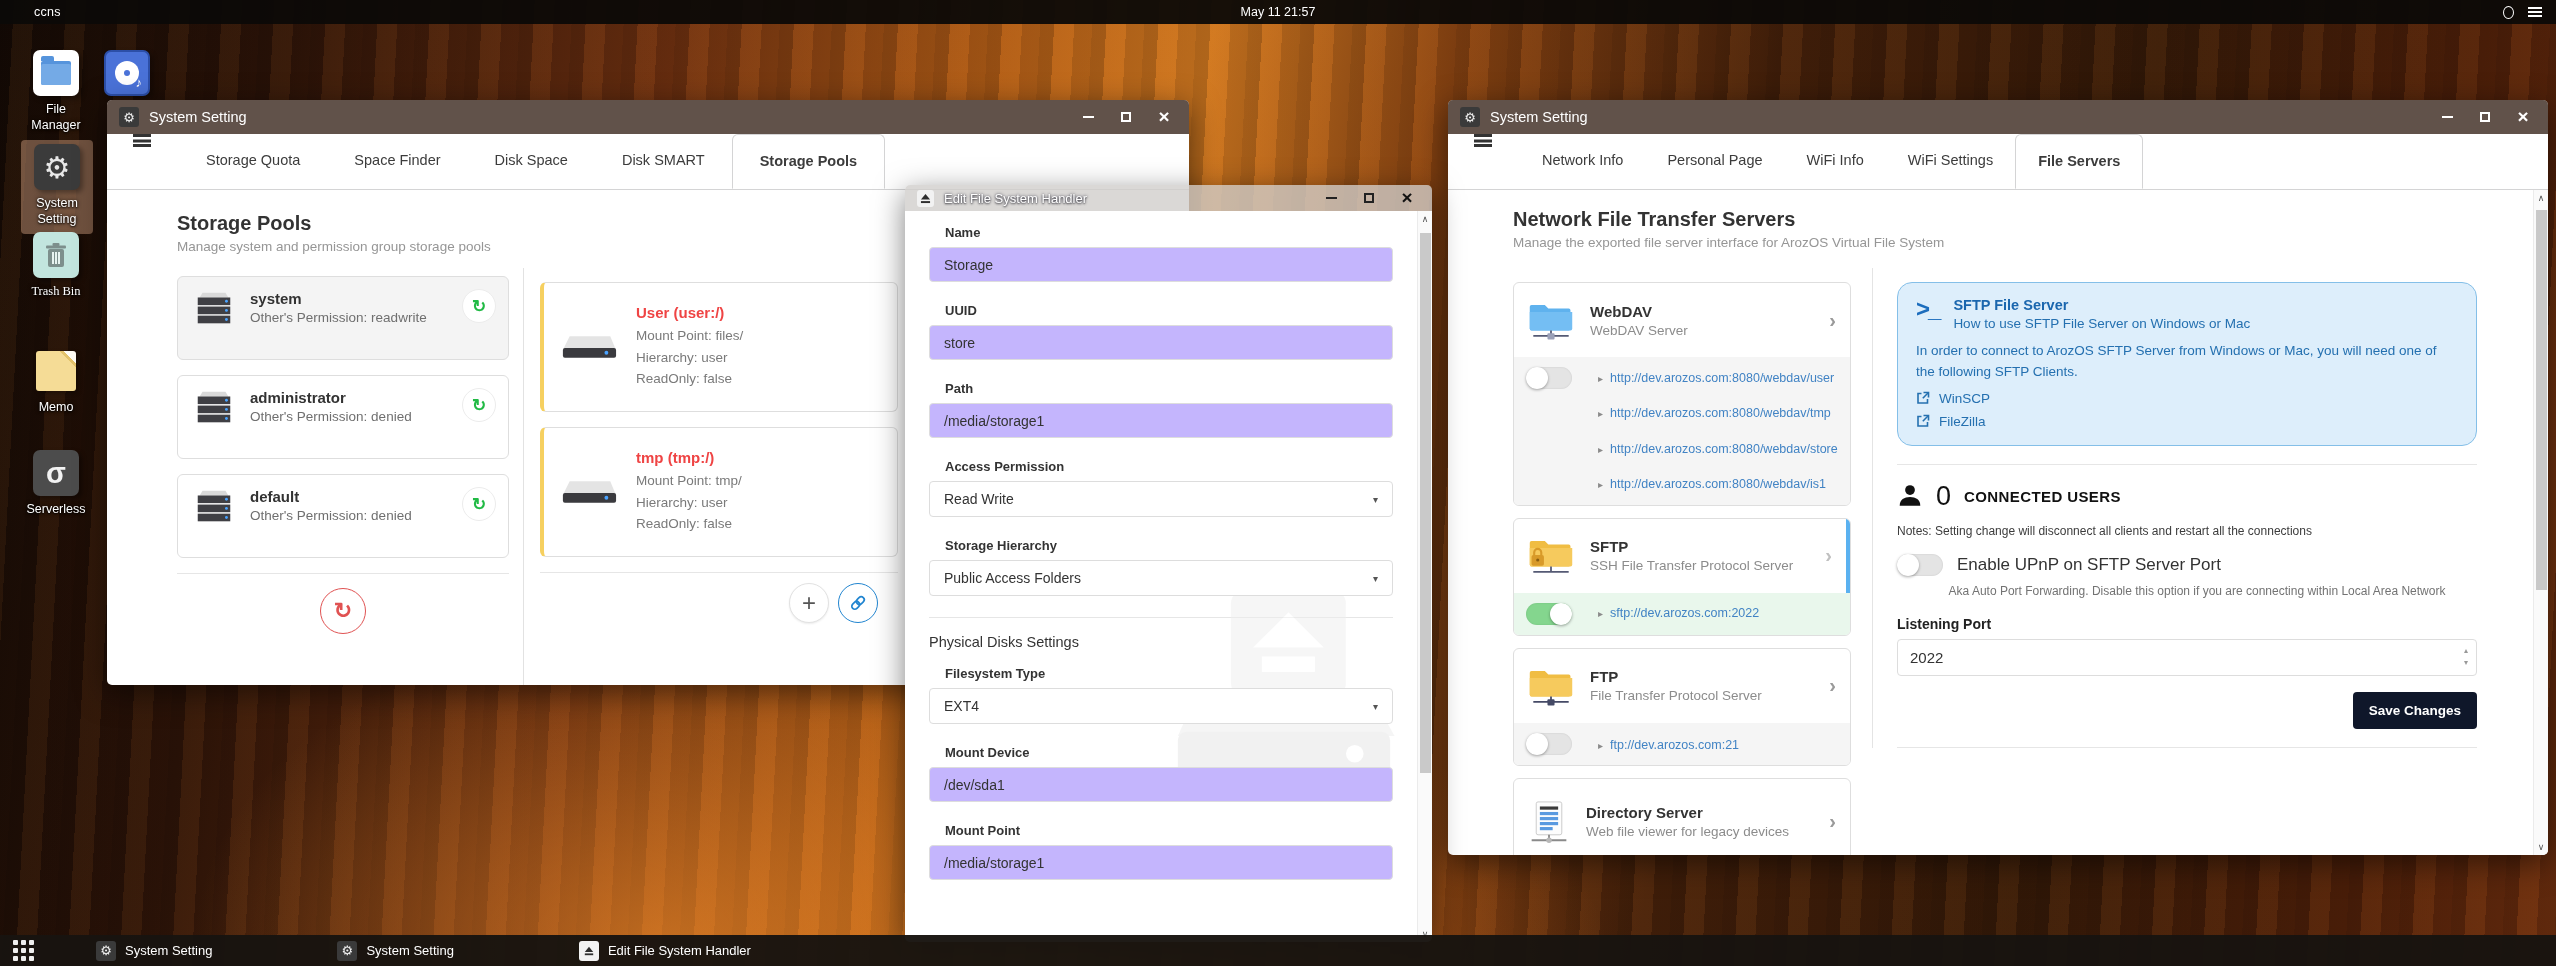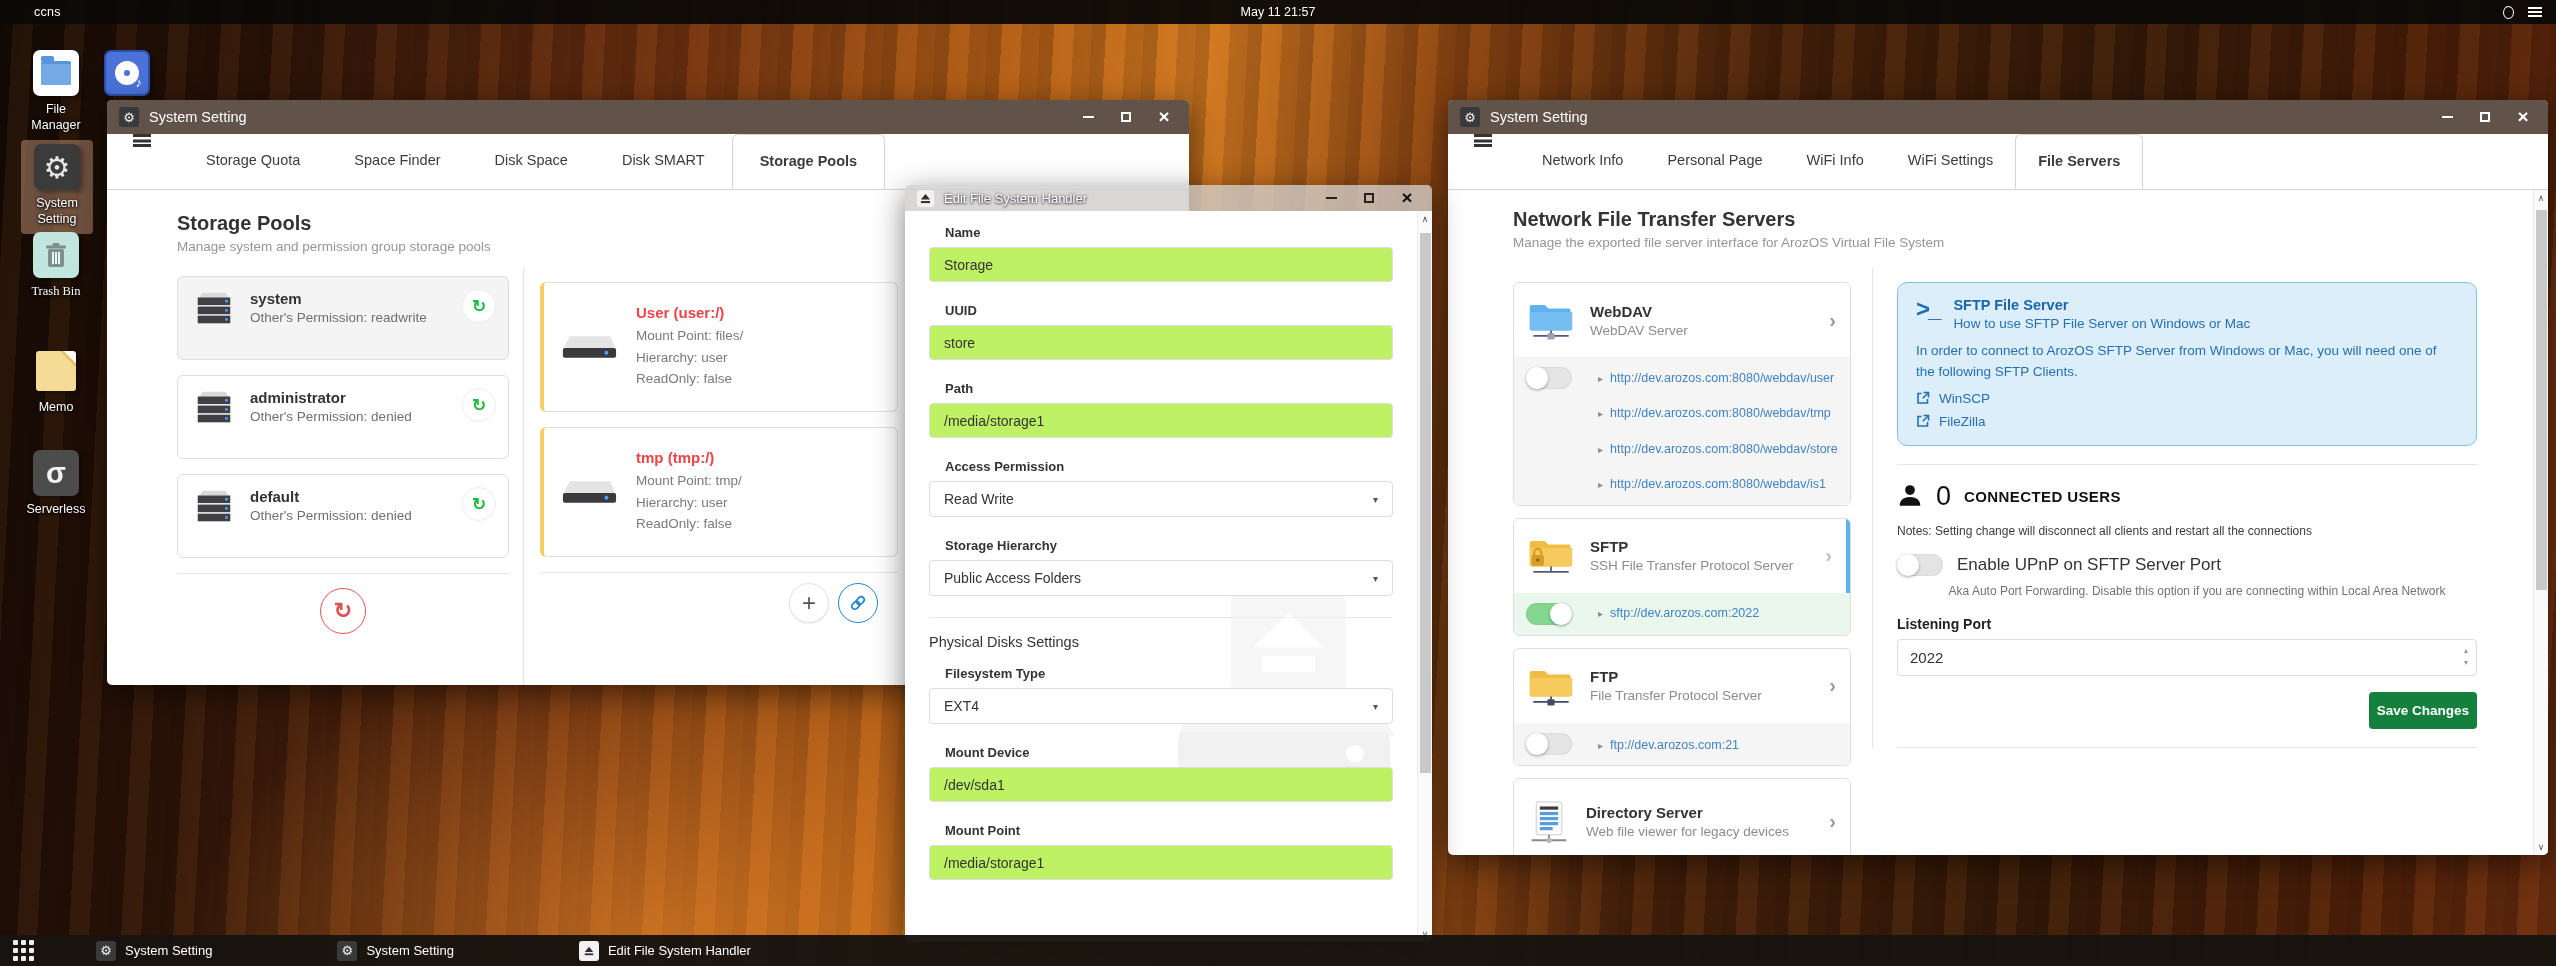--- a/index.html
+++ b/index.html
@@ -96,21 +96,21 @@
   .i-plus::before { content:"+"; line-height:1; }
   .circ-btn.link { border:1.6px solid #2185d0; }
 
   
   .w2-body { position:absolute; top:26px; left:0; right:15px; bottom:0; background:#fff; padding:14px 24px 0; }
   .w2-head { display:flex; gap:14px; align-items:center; margin:8px 0 20px; }
   .w2-title { font-size:21px; font-weight:bold; color:#3a3a3a; }
   .w2-sub { font-size:13.5px; color:#9a9a9a; margin-top:2px; }
   .f-label { font-size:13px; font-weight:bold; color:#333; margin-bottom:7px; position:relative; z-index:1;padding-left:16px; }
   .f-input { width:100%; height:35px; border:1px solid #ddd; border-radius:4px; padding:0 14px; font-size:14px;
-    color:#333; margin-bottom:21px; position:relative; z-index:1; background:#bef264; font-family:"Liberation Sans",sans-serif; }
+    color:#333; margin-bottom:21px; position:relative; z-index:1; background:#c4b5fd; font-family:"Liberation Sans",sans-serif; }
   .f-select { width:100%; height:36px; border:1px solid #ddd; border-radius:4px; padding:0 14px; font-size:14px;
     color:#333; margin-bottom:21px; display:flex; align-items:center; position:relative; z-index:1; background:#fff; }
   .f-select .cd { margin-left:auto; color:#555; font-size:10px; }
   .caret-down::before { content:"▾"; }
   .section-t { font-size:14.5px; color:#333; margin:16px 0 16px; position:relative; z-index:1; }
   .watermark { position:absolute; right:18px; bottom:140px; opacity:.5; z-index:0; }
   .vscroll { position:absolute; top:26px; right:0; bottom:0; width:15px; background:#fafafa; border-left:1px solid #ebebeb; }
   .vscroll .sa { position:absolute; left:0; width:100%; height:16px; color:#555; font-size:9px; text-align:center; line-height:16px; }
   .sa-up::before { content:"∧"; } .sa-down::before { content:"∨"; }
   .vscroll .thumb { position:absolute; left:2px; width:11px; background:#c9c9c9; }
@@ -128,42 +128,42 @@
   .sc-body { background:#f5f5f5; padding:10px 12px; display:flex; gap:26px; align-items:flex-start; }
   .sc-body.on { background:#e9f7ec; align-items:center; }
   .links { display:flex; flex-direction:column; gap:16px; padding-top:2px; }
   .lnk { font-size:12.5px; color:#4183c4; line-height:1.55; }
   .blt::before { content:"▸"; color:#8b8b8b; font-size:10px; margin-right:7px; }
   .toggle { width:46px; height:22px; border-radius:11px; background:#e4e4e4; position:relative; flex:none; box-shadow:inset 0 0 2px rgba(0,0,0,.12); }
   .toggle .knob { position:absolute; left:0; top:0; width:22px; height:22px; border-radius:50%; background:#fff; box-shadow:0 1px 3px rgba(0,0,0,.35); }
   .toggle.on { background:#84d68e; }
   .toggle.on .knob { left:24px; }
   .w3-right { position:absolute; left:424px; top:168px; width:625px; border-left:1px solid #e4e4e4; padding:14px 0 0 24px; }
-  .infobox { background:#ddeefb; border:1px solid #84bfe8; border-radius:10px; padding:14px 18px 16px; color:#2470b0; width:580px; }
+  .infobox { background:#ddeefb; border:1px solid #84bfe8; border-radius:15px; padding:14px 18px 16px; color:#2470b0; width:580px; }
   .ib-top { display:flex; gap:14px; }
   .term { color:#1c6dbd; font-weight:bold; font-size:24px; letter-spacing:-2px; line-height:1; white-space:nowrap; }
   .term::before { content:">_"; }
   .ib-title { font-size:14.5px; font-weight:bold; color:#1a66ae; }
   .ib-sub { font-size:13.5px; margin-top:3px; }
   .ib-body { font-size:13.5px; line-height:1.55; margin-top:10px; }
   .client-row { display:flex; align-items:center; gap:9px; margin-top:8px; font-size:13.5px; color:#2470b0; }
   .cu-row { display:flex; align-items:center; gap:13px; margin-top:16px; }
   .cu-count { font-size:27px; font-weight:300; color:#111; }
   .cu-label { font-size:15px; font-weight:bold; color:#111; letter-spacing:.4px; }
   .notes { font-size:12px; color:#3c3c3c; margin-top:12px; }
   .upnp-row { display:flex; align-items:center; gap:14px; margin-top:16px; }
   .upnp-label { font-size:17px; color:#333; }
   .upnp-desc { font-size:12px; color:#737373; margin-top:8px;text-align:center; }
   .port-label { font-size:14px; font-weight:bold; color:#222; margin:18px 0 7px; }
   .port-wrap { position:relative; width:580px; }
   .port-input { width:100%; height:37px; border:1px solid #ddd; border-radius:4px; padding:0 12px; font-size:15px; color:#333; font-family:"Liberation Sans",sans-serif; }
   .spin { position:absolute; right:9px; top:6px; display:flex; flex-direction:column; color:#999; font-size:8px; line-height:12px; text-align:center; }
   .cu-up::before{content:"▴";} .cu-dn::before{content:"▾";}
   .save-row { width:580px; display:flex; justify-content:flex-end; margin-top:16px; }
-  .save-btn { background:#15803d; color:#fff; font-weight:bold; font-size:13.5px; padding:11px 8px; border-radius:4px; border:none; font-family:"Liberation Sans",sans-serif; }
+  .save-btn { background:#0f172a; color:#fff; font-weight:bold; font-size:13.5px; padding:11px 16px; border-radius:4px; border:none; font-family:"Liberation Sans",sans-serif; }
   .w3-scroll { top:90px; }
 
   
   .taskbar { position:absolute; left:0; top:935px; width:100%; height:31px; background:rgba(24,20,16,.97);
     display:flex; align-items:center; z-index:70; color:#fff; }
   .grid9 { display:grid; grid-template-columns:repeat(3,5px); grid-gap:3px; margin:0 0 0 13px; }
   .grid9 i { width:5px; height:5px; background:#eee; border-radius:1px; }
   .tk-item { display:flex; align-items:center; gap:9px; margin-left:62px; }
   .tk-icon { width:20px; height:20px; border-radius:3px; background:#3a3a3a; color:#eee; font-size:13px; display:flex; align-items:center; justify-content:center; }
   .tk-icon.white { background:#f2f2f2; }

